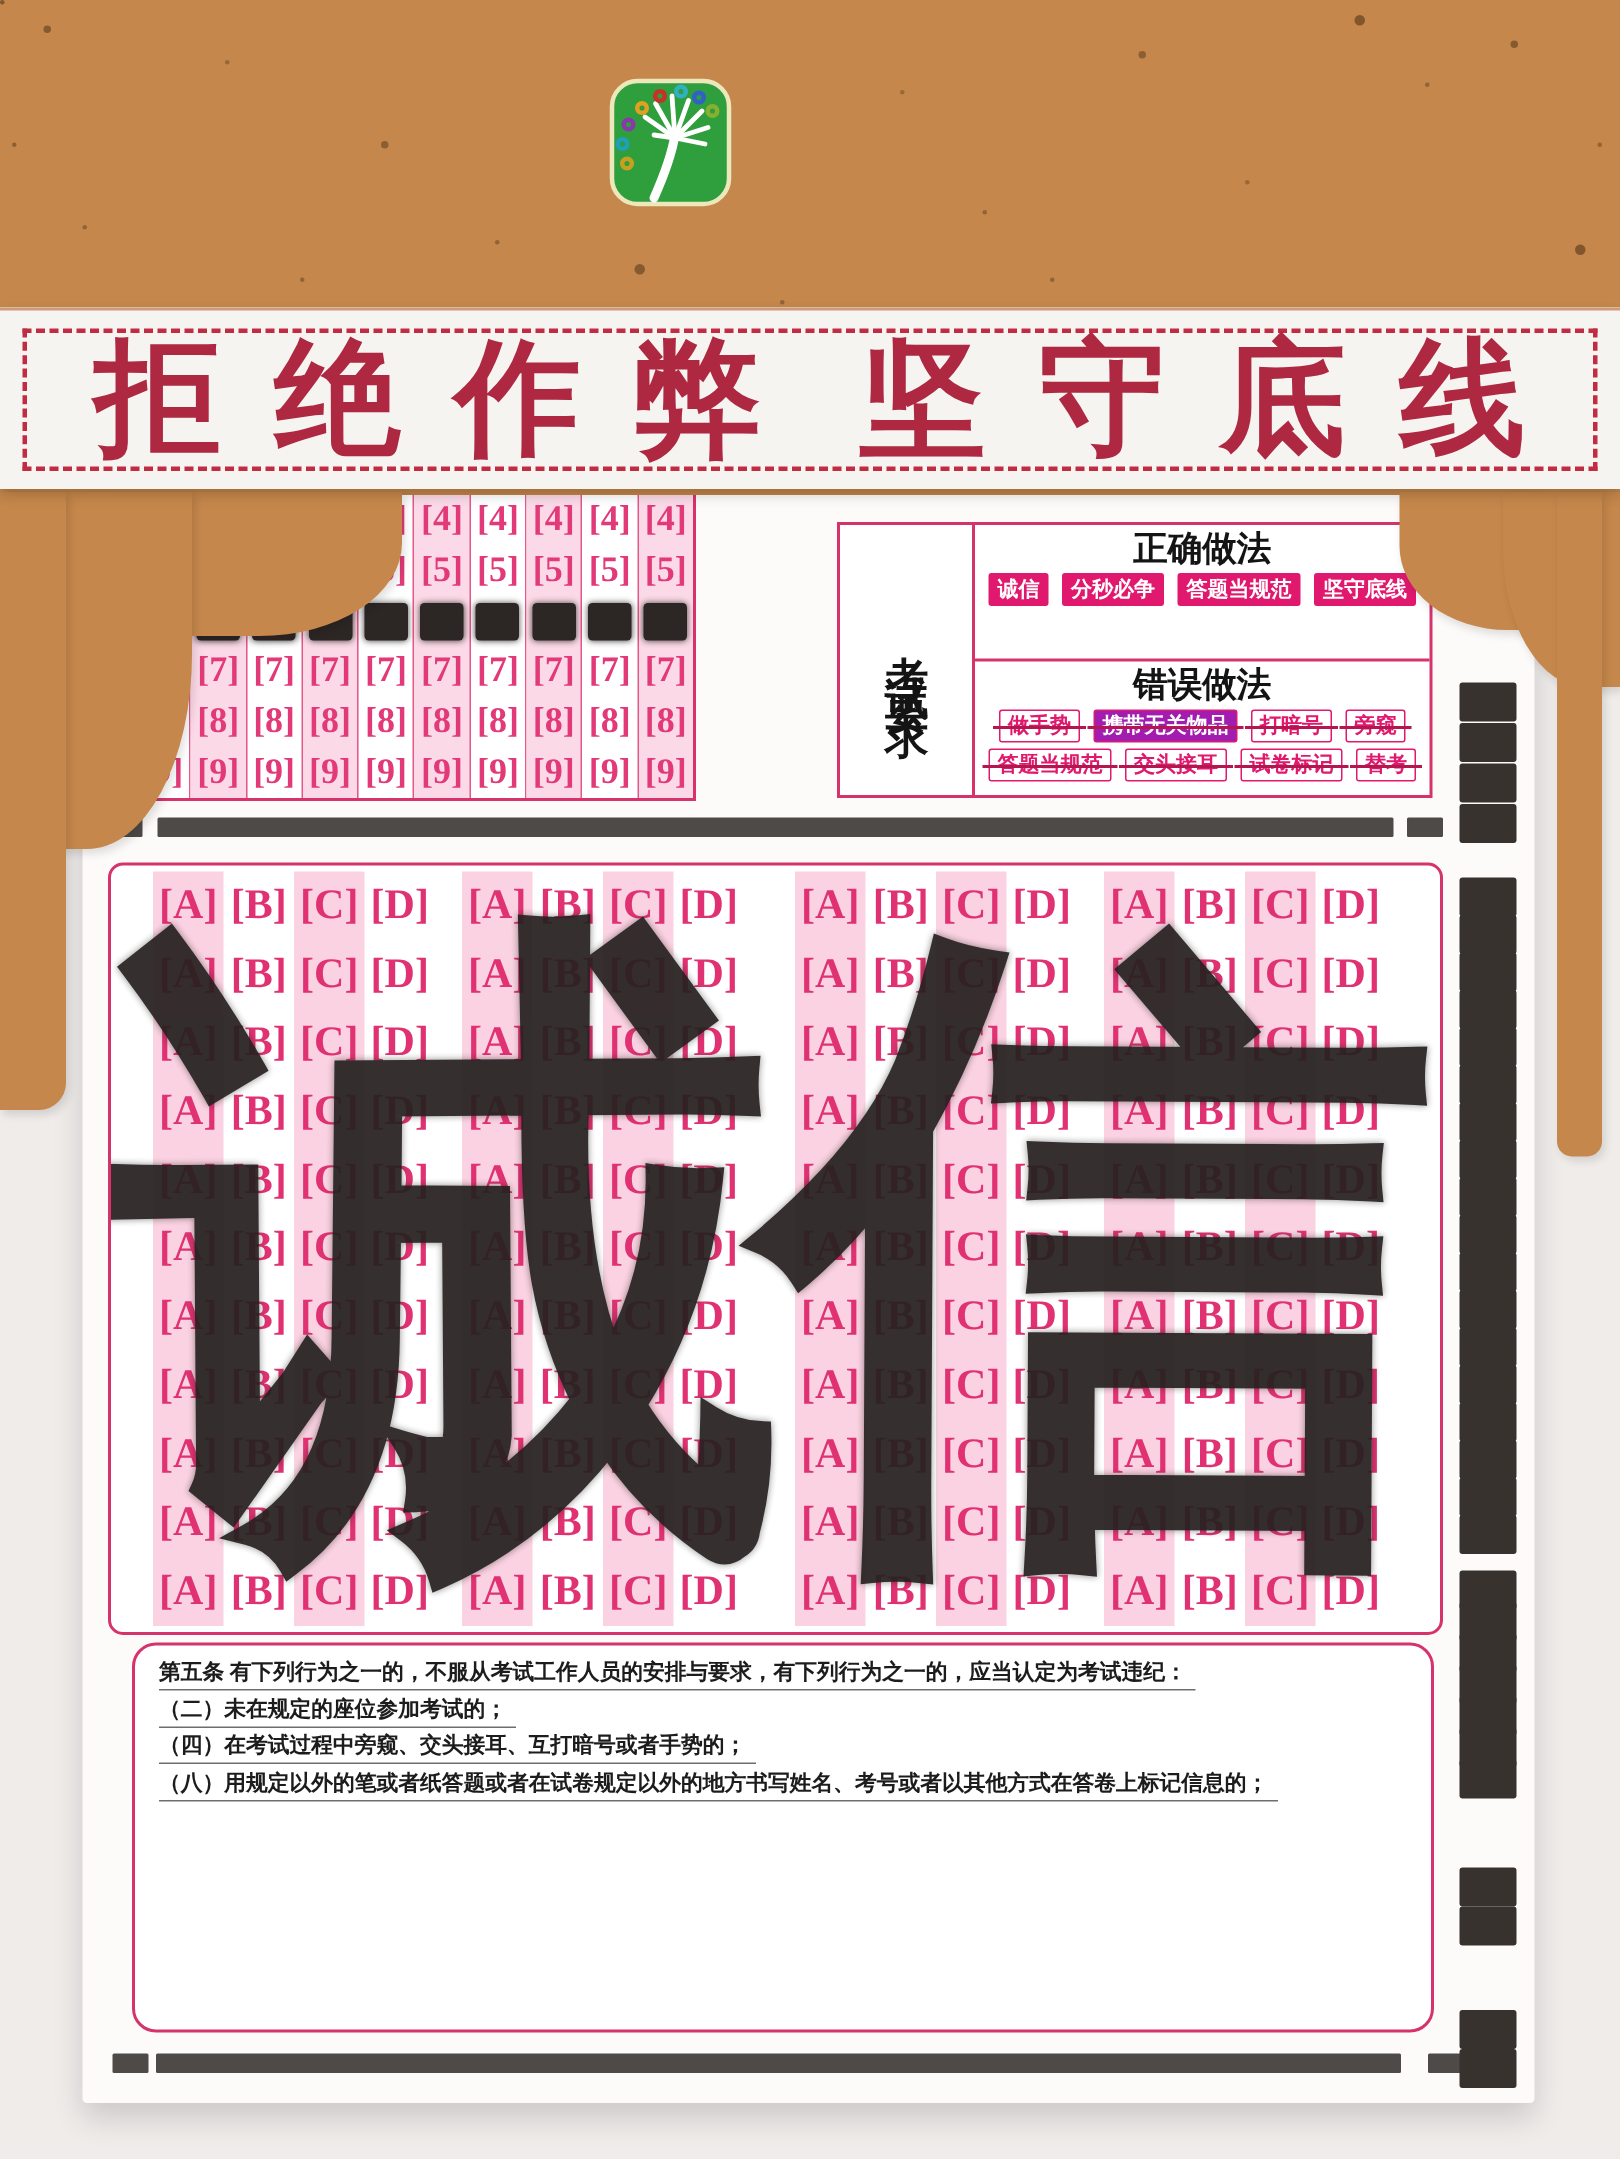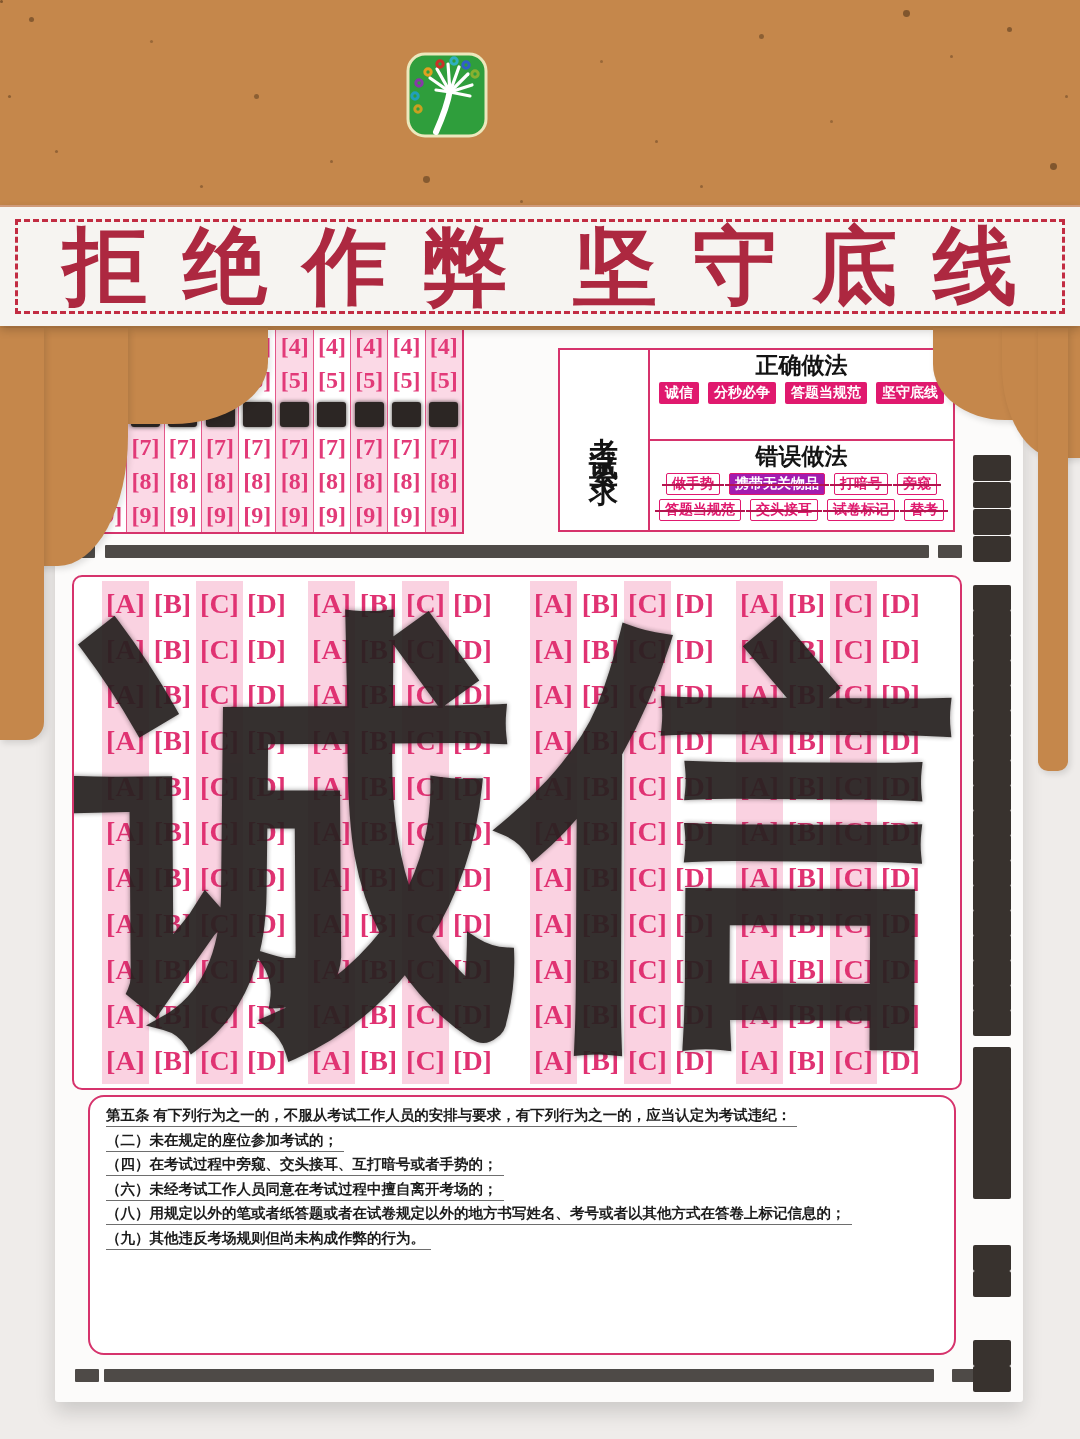--- a/index.html
+++ b/index.html
@@ -472,23 +472,21 @@
       <div class="glyph right">信</div>
     </div>
 
     <div class="rules-box">
       <div class="rule-row">
         <span>第五条 有下列行为之一的，不服从考试工作人员的安排与要求，有下列行为之一的，应当认定为考试违纪：</span>
       </div>
       <div id="rule-items">
           <div class="rule-row"><span>（二）未在规定的座位参加考试的；</span></div>
           <div class="rule-row"><span>（四）在考试过程中旁窥、交头接耳、互打暗号或者手势的；</span></div>
-          <div class="rule-row"><span>（六）未经考试工作人员同意在考试过程中擅自离开考场的；</span></div>
           <div class="rule-row"><span>（八）用规定以外的笔或者纸答题或者在试卷规定以外的地方书写姓名、考号或者以其他方式在答卷上标记信息的；</span></div>
-          <div class="rule-row"><span>（九）其他违反考场规则但尚未构成作弊的行为。</span></div>
         </div>
     </div>
 
     <div class="bar" style="left:20px;top:1039px;width:24px;"></div>
     <div class="bar" style="left:49px;top:1039px;width:830px;"></div>
     <div class="bar" style="left:897px;top:1039px;width:22px;"></div>
 
     <div id="timing-track">
         <div class="tmark" style="top: 125px;"></div>
         <div class="tmark" style="top: 152px;"></div>

